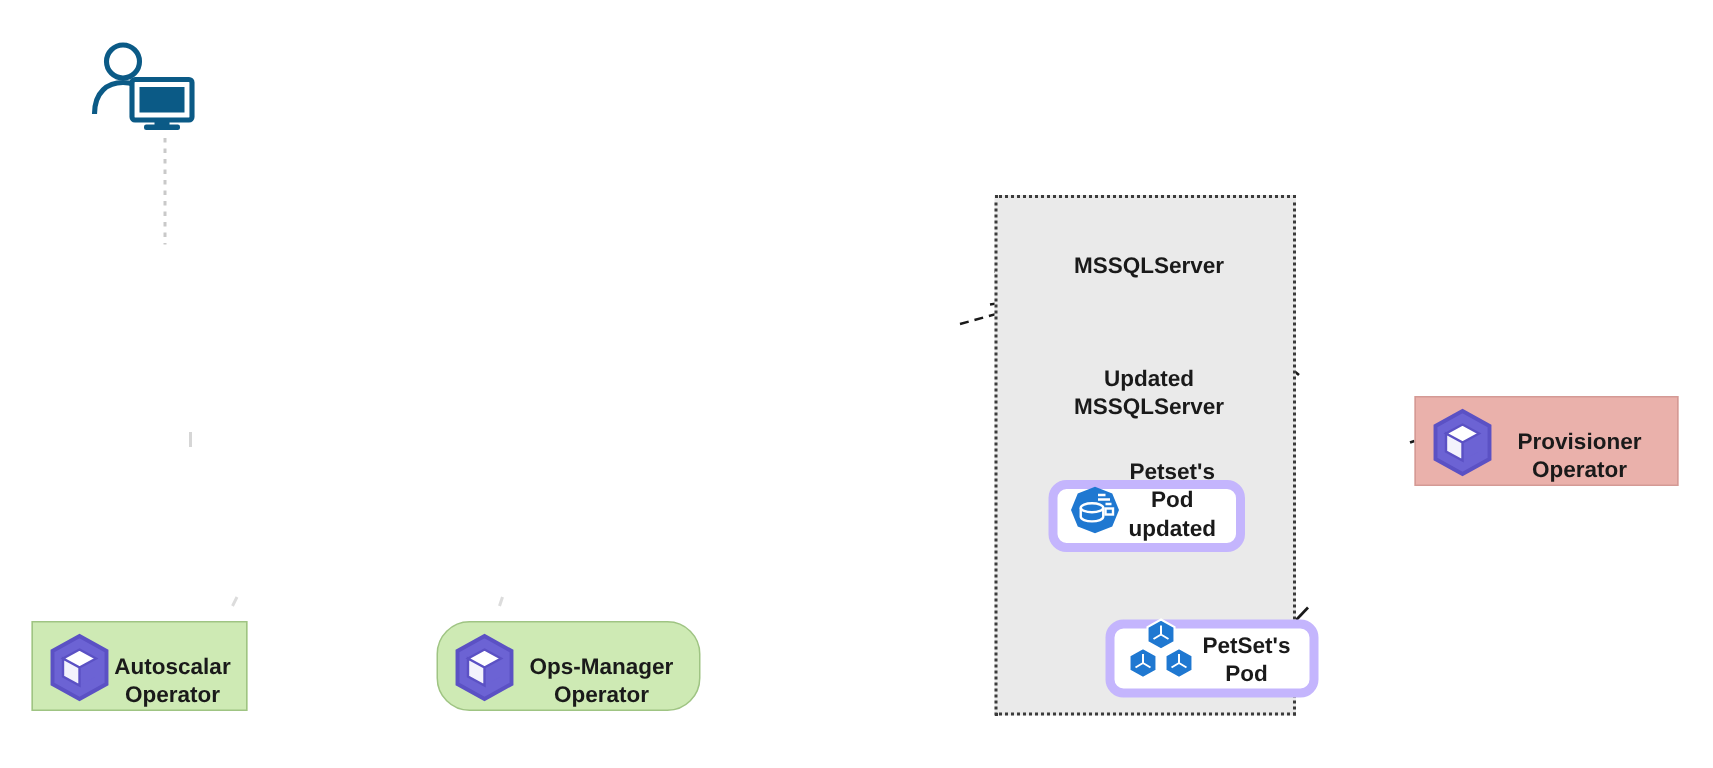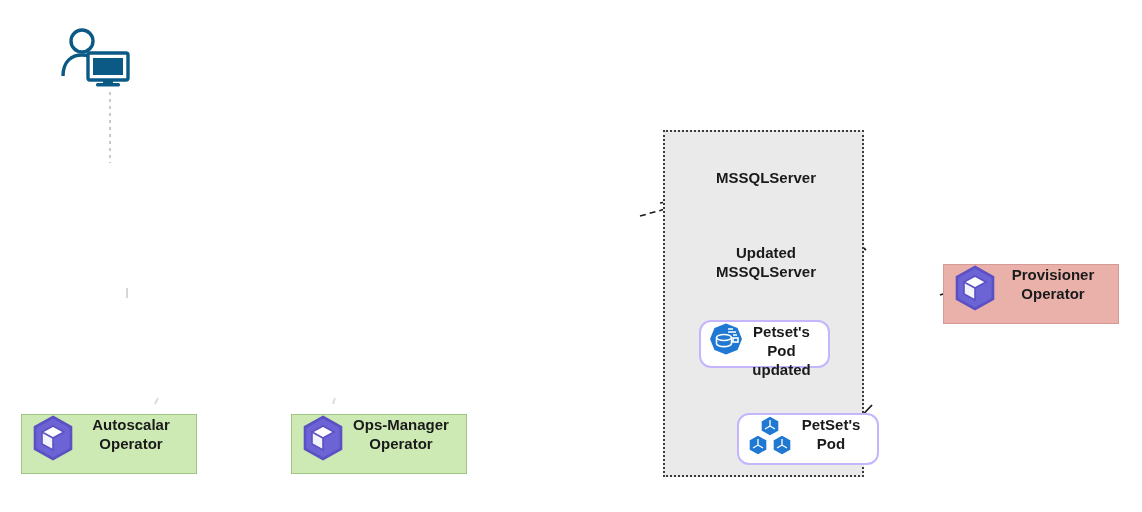--- a/index.html
+++ b/index.html
@@ -7,40 +7,40 @@
     width:1142px;height:512px;position:relative;overflow:hidden;
     font-family:"Liberation Sans","DejaVu Sans",sans-serif;
     color:#111111;
   }
   #canvas{position:absolute;left:0;top:0;width:1142px;height:512px;font-weight:bold;}
   .svg-layer{position:absolute;left:0;top:0;width:1142px;height:512px;pointer-events:none;}
 
   
   .node{
     position:absolute;box-sizing:border-box;
-    display:flex;align-items:flex-start;
+    display:flex;align-items:flex-end;
     border:1px solid #2b2b2b;
   }
   .node .label{
     font-size:15px;line-height:19px;text-align:center;
     white-space:pre-line;flex:1;color:#1a1a1a;
   }
 
   
   .operator{
     border:1px solid #8a8a8a;
     padding:0 10px 0 8px;
     box-shadow:0 0 0 0 rgba(0,0,0,0);
   }
   .operator.green{background:#ceeab4;border-color:#9fc483;}
   .operator.pink {background:#eab1ab;border-color:#d49a95;}
 
   
   .pod{
-    background:#ffffff;border:2px solid #c4b5fd;border-radius:12px;
+    background:#ffffff;border:6px solid #c4b5fd;border-radius:12px;
     padding:0 8px;
   }
 
   
   #k8s-panel{
     position:absolute;left:663px;top:130px;width:201px;height:347px;
     background:#eaeaea;
     border:2px dotted #3b3b3b;
     box-sizing:border-box;
   }
@@ -159,35 +159,35 @@
           <path d="M23 5 L23 11 M23 11 L18 14 M23 11 L28 14"></path>
           <path d="M11 24 L11 30 M11 30 L6 33 M11 30 L16 33"></path>
           <path d="M35 24 L35 30 M35 30 L30 33 M35 30 L40 33"></path>
         </g>
       </svg>
     </span>
     <span class="label">PetSet's
 Pod</span>
   </div>
 
-  <div class="node operator green" style="left:21px;top:414px;width:176px;height:60px;">
+  <div class="node operator green" style="left:21px;top:414px;width:144px;height:60px;">
     <span class="icon">
       <svg width="46" height="46" viewBox="0 0 46 46" xmlns="http://www.w3.org/2000/svg">
         <path d="M23 2 L41 12 L41 34 L23 44 L5 34 L5 12 Z" fill="#6c63d4" stroke="#5b51c4" stroke-width="2.6"></path>
         <path d="M23 11 L34 17 L23 23 L12 17 Z" fill="#ffffff"></path>
         <path d="M12 17 L23 23 L23 35 L12 29 Z" fill="#ffffff" opacity="0.92"></path>
         <path d="M34 17 L34 29 L23 35 L23 23 Z" fill="#6c63d4"></path>
         <path d="M23 11 L34 17 L23 23 L12 17 Z M12 17 L23 23 L23 35 L12 29 Z" fill="none" stroke="#5b51c4" stroke-width="1.6"></path>
       </svg>
     </span>
     <span class="label">Autoscalar
 Operator</span>
   </div>
 
-  <div class="node operator green" style="left:291px;top:414px;width:176px;height:60px;">
+  <div class="node operator green" style="left:291px;top:414px;width:176px;height:60px;border-radius:22px;">
     <span class="icon">
       <svg width="46" height="46" viewBox="0 0 46 46" xmlns="http://www.w3.org/2000/svg">
         <path d="M23 2 L41 12 L41 34 L23 44 L5 34 L5 12 Z" fill="#6c63d4" stroke="#5b51c4" stroke-width="2.6"></path>
         <path d="M23 11 L34 17 L23 23 L12 17 Z" fill="#ffffff"></path>
         <path d="M12 17 L23 23 L23 35 L12 29 Z" fill="#ffffff" opacity="0.92"></path>
         <path d="M34 17 L34 29 L23 35 L23 23 Z" fill="#6c63d4"></path>
         <path d="M23 11 L34 17 L23 23 L12 17 Z M12 17 L23 23 L23 35 L12 29 Z" fill="none" stroke="#5b51c4" stroke-width="1.6"></path>
       </svg>
     </span>
     <span class="label">Ops-Manager

